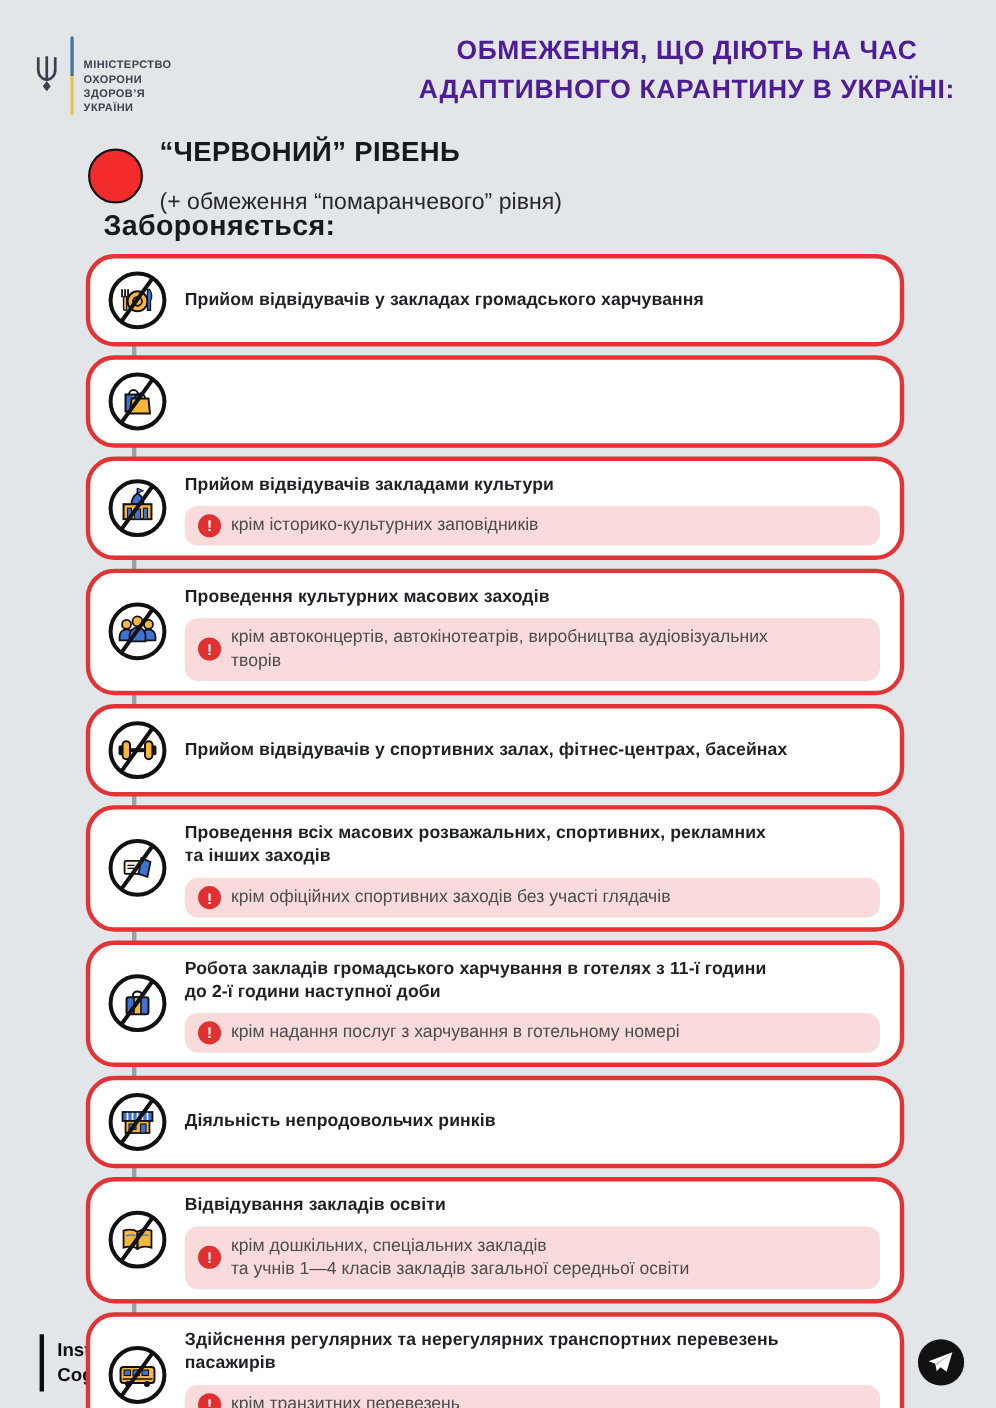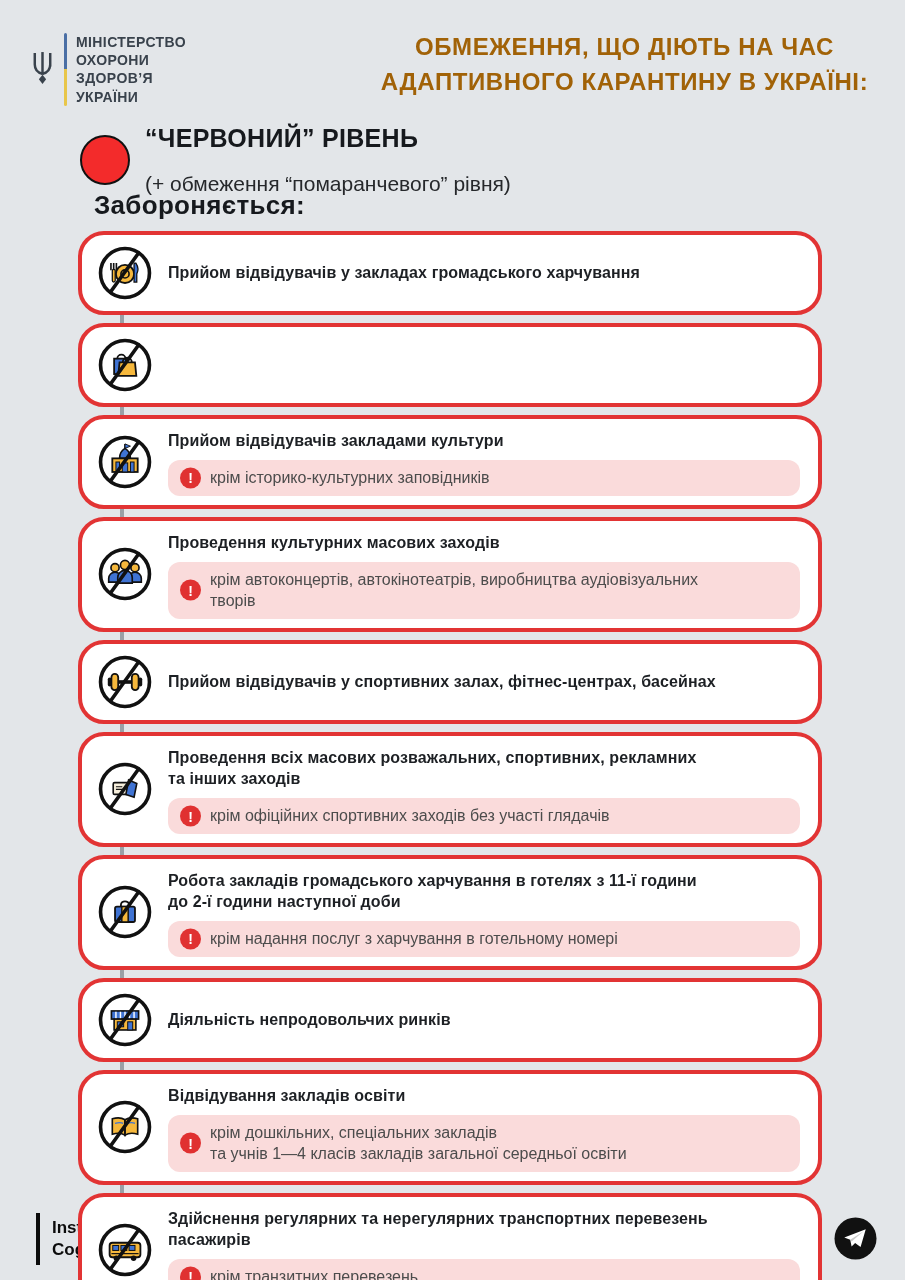--- a/index.html
+++ b/index.html
@@ -13,27 +13,27 @@
     background:var(--bg);
     font-family:"Liberation Sans","DejaVu Sans",sans-serif;
     color:var(--ink);
     position:relative;
     overflow:hidden;
   }
   
   .logo{position:absolute;left:30px;top:33px;display:flex;align-items:stretch;gap:9px}
   .logo .divider{width:3px;border-radius:2px;background:linear-gradient(to bottom,#4a6fa5 0 50%,#e8c64a 50% 100%)}
   .logo-text{
-    font-size:14px;font-weight:bold;line-height:1.3;letter-spacing:.4px;
-    color:var(--logo-ink);white-space:pre-line;align-self:center;
+    font-size:10px;font-weight:bold;line-height:1.3;letter-spacing:.4px;
+    color:var(--logo-ink);white-space:pre-line;align-self:center;margin-top:20px;
   }
   .main-title{
     position:absolute;top:30px;right:28px;width:505px;
     font-size:24px;font-weight:800;line-height:1.45;letter-spacing:.6px;
-    text-align:center;white-space:pre-line;color:#a16207;
+    text-align:center;white-space:pre-line;color:#4c1d95;
   }
   
   .level{position:absolute;left:80px;top:124px;display:flex;align-items:center;gap:15px}
   .level-dot{width:50px;height:50px;border-radius:50%;background:var(--level-red);border:2.5px solid #111}
   .level-name{font-size:25px;font-weight:800;letter-spacing:.3px}
   .level-note{font-size:21px;font-weight:400;color:#26282b;margin-top:19px}
   .section-title{position:absolute;left:94px;top:190px;font-size:26px;font-weight:800;letter-spacing:.3px}
   
   .cards{position:absolute;left:78px;top:231px;width:744px;display:flex;flex-direction:column;gap:8px}
   .cards::before{

